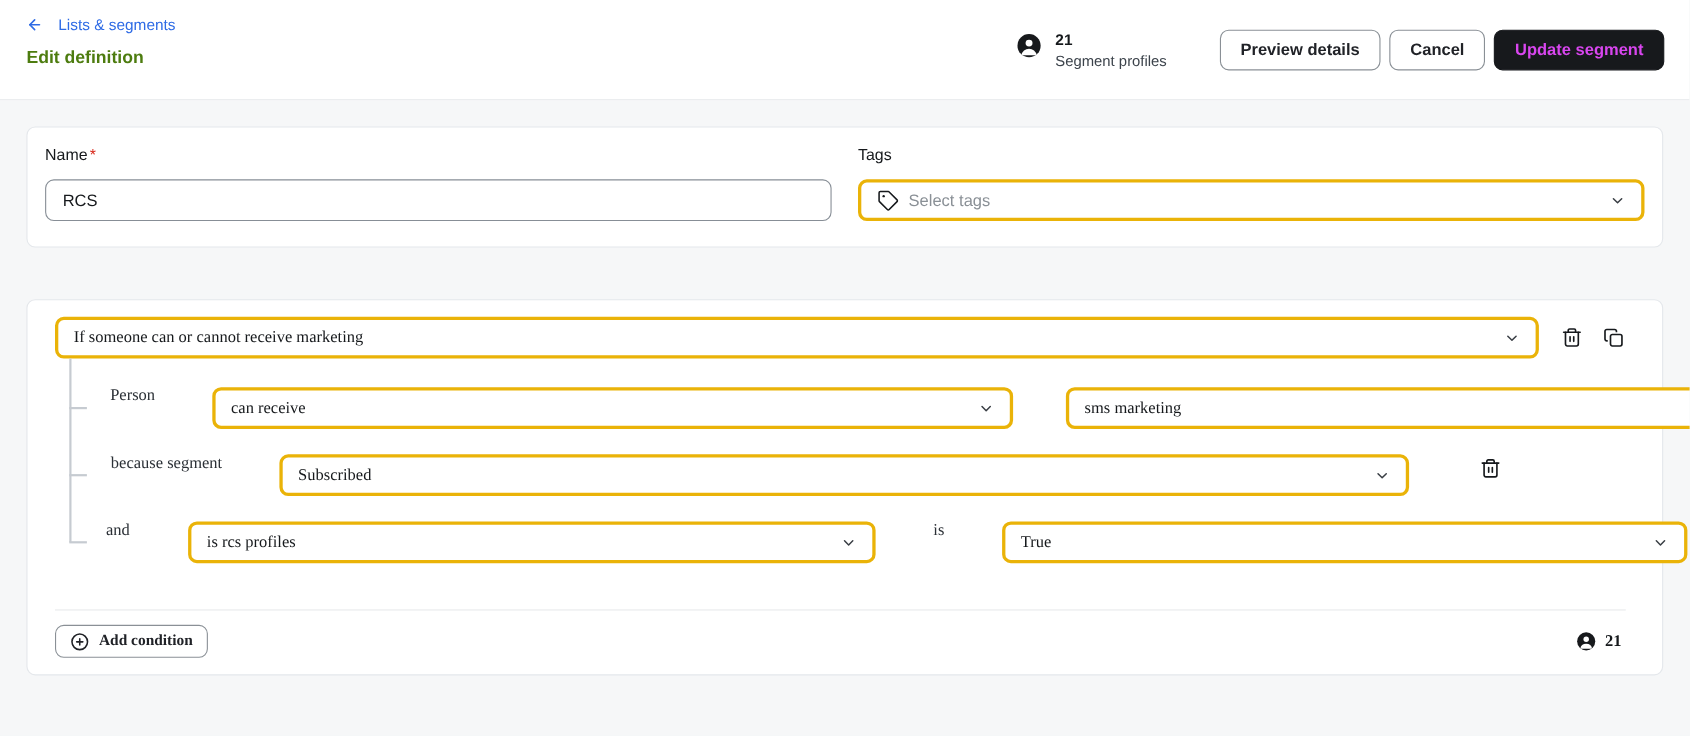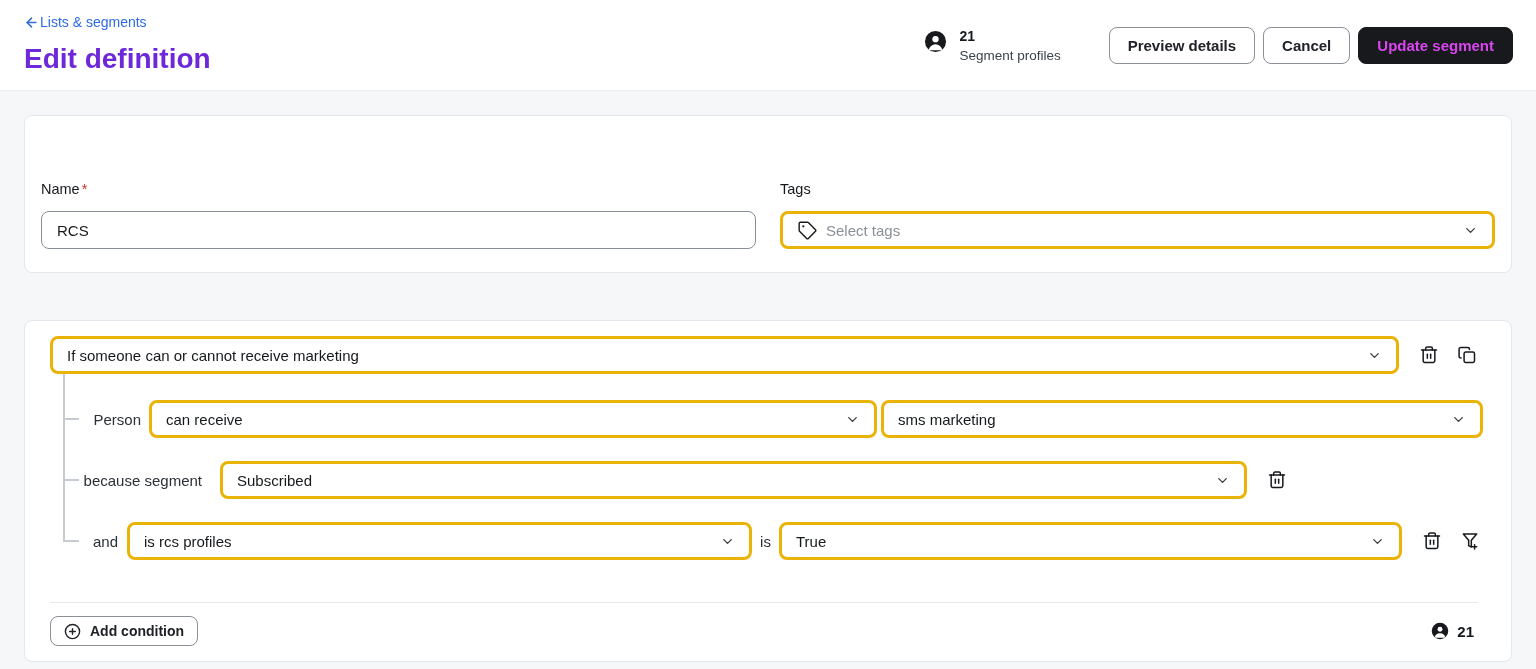--- a/index.html
+++ b/index.html
@@ -12,25 +12,25 @@
   }
   
   .header {
     position:relative;
     height:91px;
     background:#ffffff;
     border-bottom:1px solid #ebedef;
     padding:14px 24px 0 24px;
   }
   .back-link {
-    display:inline-flex; align-items:center; gap:1px;
+    display:inline-flex; align-items:center; gap:14px;
     color:#2e6be5; font-size:14px; font-weight:500;
     text-decoration:none; cursor:pointer;
   }
-  .page-title { margin-top:10px; font-size:28px; font-weight:700; color:#6d28d9; }
+  .page-title { margin-top:10px; font-size:16px; font-weight:700; color:#4d7c0f; }
   .header-right {
     position:absolute; right:23px; top:0; height:91px;
     display:flex; align-items:center; gap:8px;
   }
   .profiles-summary { display:flex; align-items:flex-start; gap:12px; margin-right:40px; }
   .profiles-summary .txt { display:flex; flex-direction:column; line-height:1.45; }
   .profiles-count { font-size:14px; font-weight:700; color:#16191c; }
   .profiles-label { font-size:13.5px; color:#3c434b; }
   .btn {
     height:37px; padding:0 18px; border-radius:8px;
@@ -39,60 +39,60 @@
     cursor:pointer; white-space:nowrap;
   }
   .btn.primary { background:#17191c; border-color:#17191c; color:#d946ef; }
   
   .content { padding:24px; }
   .card {
     background:#fff; border:1px solid #e4e7eb; border-radius:8px;
   }
   .card1 { padding:17px 16px 23px 16px; margin-bottom:47px; }
   .card-title { font-size:17.5px; font-weight:700; margin-bottom:16px; margin-left:1px; }
-  .form-cols { display:flex; gap:24px;margin-top:48px; }
+  .form-cols { display:flex; gap:24px; }
   .form-col { flex:1; min-width:0; }
   .field-label { font-size:14.5px; color:#16191c; margin-bottom:10px; height:20px; }
   .req { color:#d92d20; margin-left:2px; }
   .text-input {
     width:100%; height:38px; border:1px solid #878e96; border-radius:8px;
     padding:0 15px; font-family:inherit; font-size:15px; color:#16191c; background:#fff;
     outline:none;
   }
   .select {
     display:flex; align-items:center; height:38px;
     border:3px solid #eab308; border-radius:8px; background:#fff;
     padding:16px 14px; font-size:15px; color:#16191c; cursor:pointer;
   }
   .select .val { flex:1; white-space:nowrap; overflow:hidden; text-overflow:ellipsis; }
   .select .placeholder { color:#8a9096; }
   .select .chev { flex:none; margin-left:12px; display:flex; }
   .tag-ic { display:flex; margin-right:9px; flex:none; }
   
-  .card2 { padding:15px 33px 15px 25px; }
+  .card2 { padding:15px 33px 15px 25px;font-family:Liberation Serif, serif; }
   .cond-top { display:flex; align-items:center; }
   .cond-top .select { width:1349px; flex:none; }
   .icon-btn {
     background:none; border:none; cursor:pointer; padding:0;
     display:flex; align-items:center; justify-content:center;
     width:26px; height:26px; flex:none;
   }
   .cond-top .icon-btn.first { margin-left:17px; }
   .cond-top .icon-btn + .icon-btn { margin-left:12px; }
   .rows { position:relative; margin-top:26px; display:flex; flex-direction:column; gap:23px; }
   .tree-v { position:absolute; left:13px; top:-26px; height:167px; width:1.5px; background:#c6cbd1; }
   .tree-h { position:absolute; left:13px; width:16px; height:1.5px; background:#c6cbd1; }
-  .cond-row { display:flex; align-items:center; height:38px; }
+  .cond-row { display:flex; height:38px;gap:44px; }
   .row-label { font-size:15px; color:#2b3036; text-align:right; padding-right:8px; white-space:nowrap; flex:none; }
   .lbl1 { width:99px; }
   .lbl2 { width:160px; }
   .lbl3 { width:77px; padding-right:9px; }
   .sel-op { width:728px; flex:none; margin-right:4px; }
   .sel-chan { width:602px; flex:none; }
-  .sel-consent { width:1027px; flex:none;margin-left:10px; }
+  .sel-consent { width:1027px; flex:none; }
   .sel-prop { width:625px; flex:none; }
   .sel-bool { width:623px; flex:none; }
   .mid-label { width:27px; text-align:center; font-size:15px; color:#2b3036; flex:none; }
   .row-trash { margin-left:17px; }
   .row-filter { margin-left:12px; }
   .divider { border-top:1px solid #e8eaec; margin-top:42px; }
   .add-row { margin-top:13px; display:flex; align-items:center; justify-content:space-between; }
   .add-btn {
     display:inline-flex; align-items:center; gap:9px;
     height:30px; padding:0 13px; border:1px solid #8a9096; border-radius:8px;

